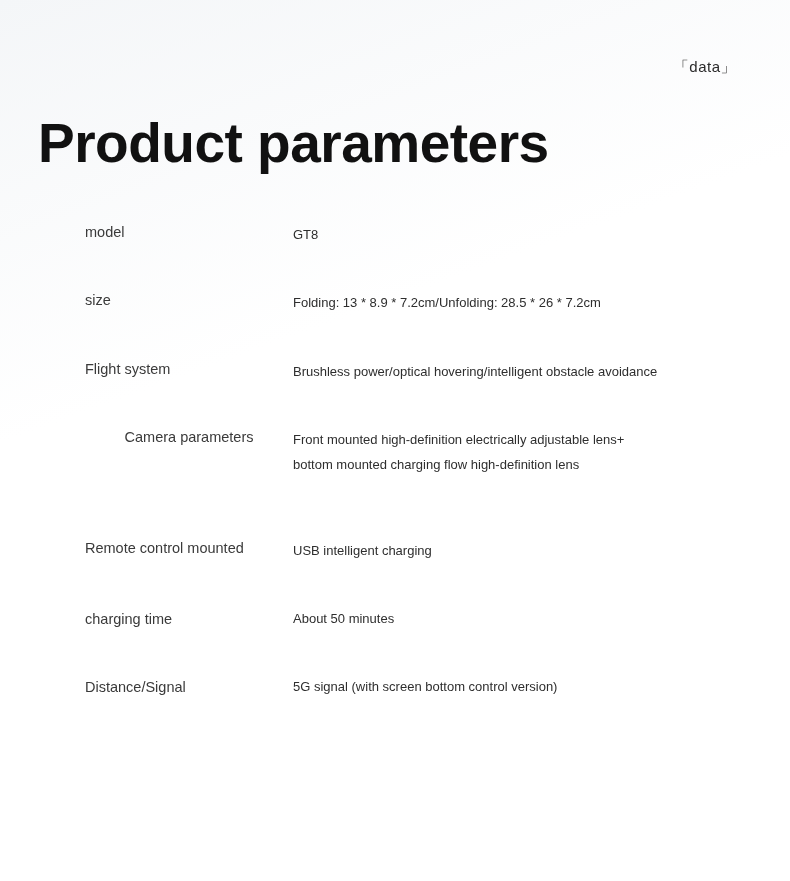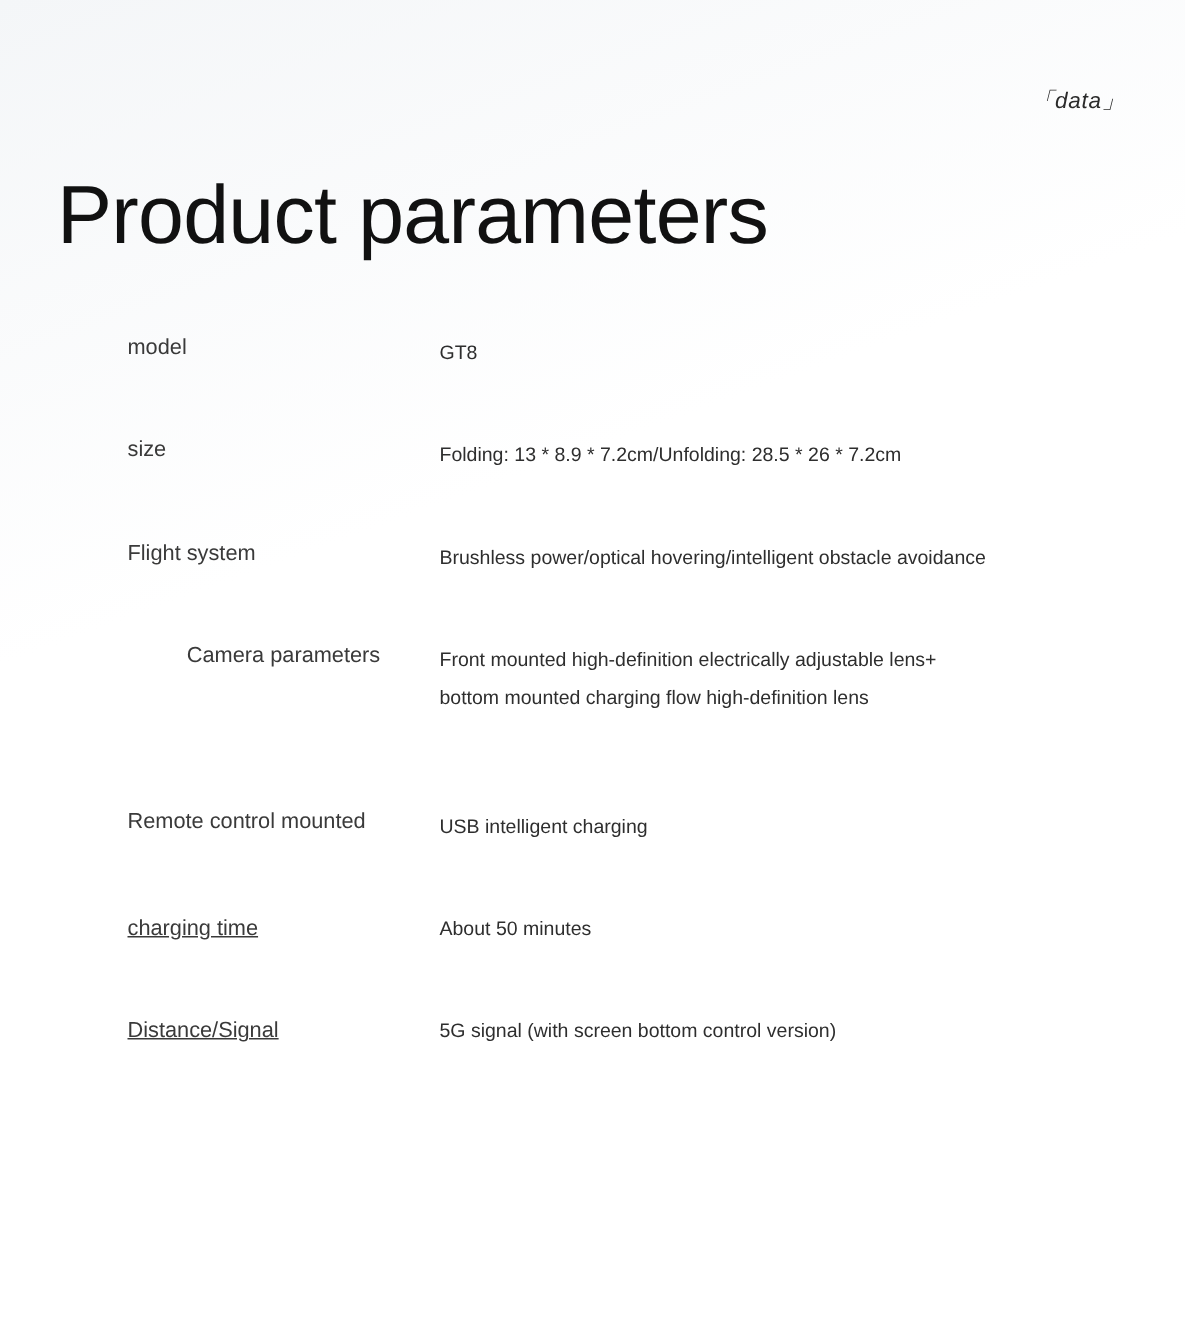--- a/index.html
+++ b/index.html
@@ -17,33 +17,32 @@
   }
   .page {
     position: relative;
     width: 790px;
     height: 881px;
     background: linear-gradient(160deg, #f4f6f8 0%, #ffffff 38%, #ffffff 100%);
   }
   .corner-label {
     position: absolute;
     top: 58px;
-    right: 40px;
+    right: 54px;
     font-size: 15px;
     color: #2b2b2b;
     letter-spacing: 0.5px;
     white-space: nowrap;
-    font-style: italic;
   }
   .page-title {
     position: absolute;
     top: 78px;
     left: 38px;
     font-size: 55px;
-    font-weight: normal;
+    font-weight: bold;
     line-height: 1.05;
     color: #111111;
     letter-spacing: -0.5px;
     white-space: nowrap;
   }
   .spec-table {
     position: absolute;
     top: 222px;
     left: 38px;
     width: 724px;
@@ -65,21 +64,21 @@
     font-size: 13px;
     color: #2e2e2e;
     padding: 0 0 43px 0;
     line-height: 1.95;
   }
   .spec-table tr:last-child .spec-label,
   .spec-table tr:last-child .spec-value {
     padding-bottom: 0;
   }
   
-  .row-align-low .spec-label { padding-top: 3px; text-decoration: underline; }
+  .row-align-low .spec-label { padding-top: 3px; }
   .multiline .spec-label { padding-bottom: 60px; text-align: center; }
   .multiline .spec-value { padding-bottom: 60px; }
   .value-line { display: block; }
 </style>
 </head>
 <body>
 
 <div class="page">
 
   <div class="corner-label">「data」</div>

